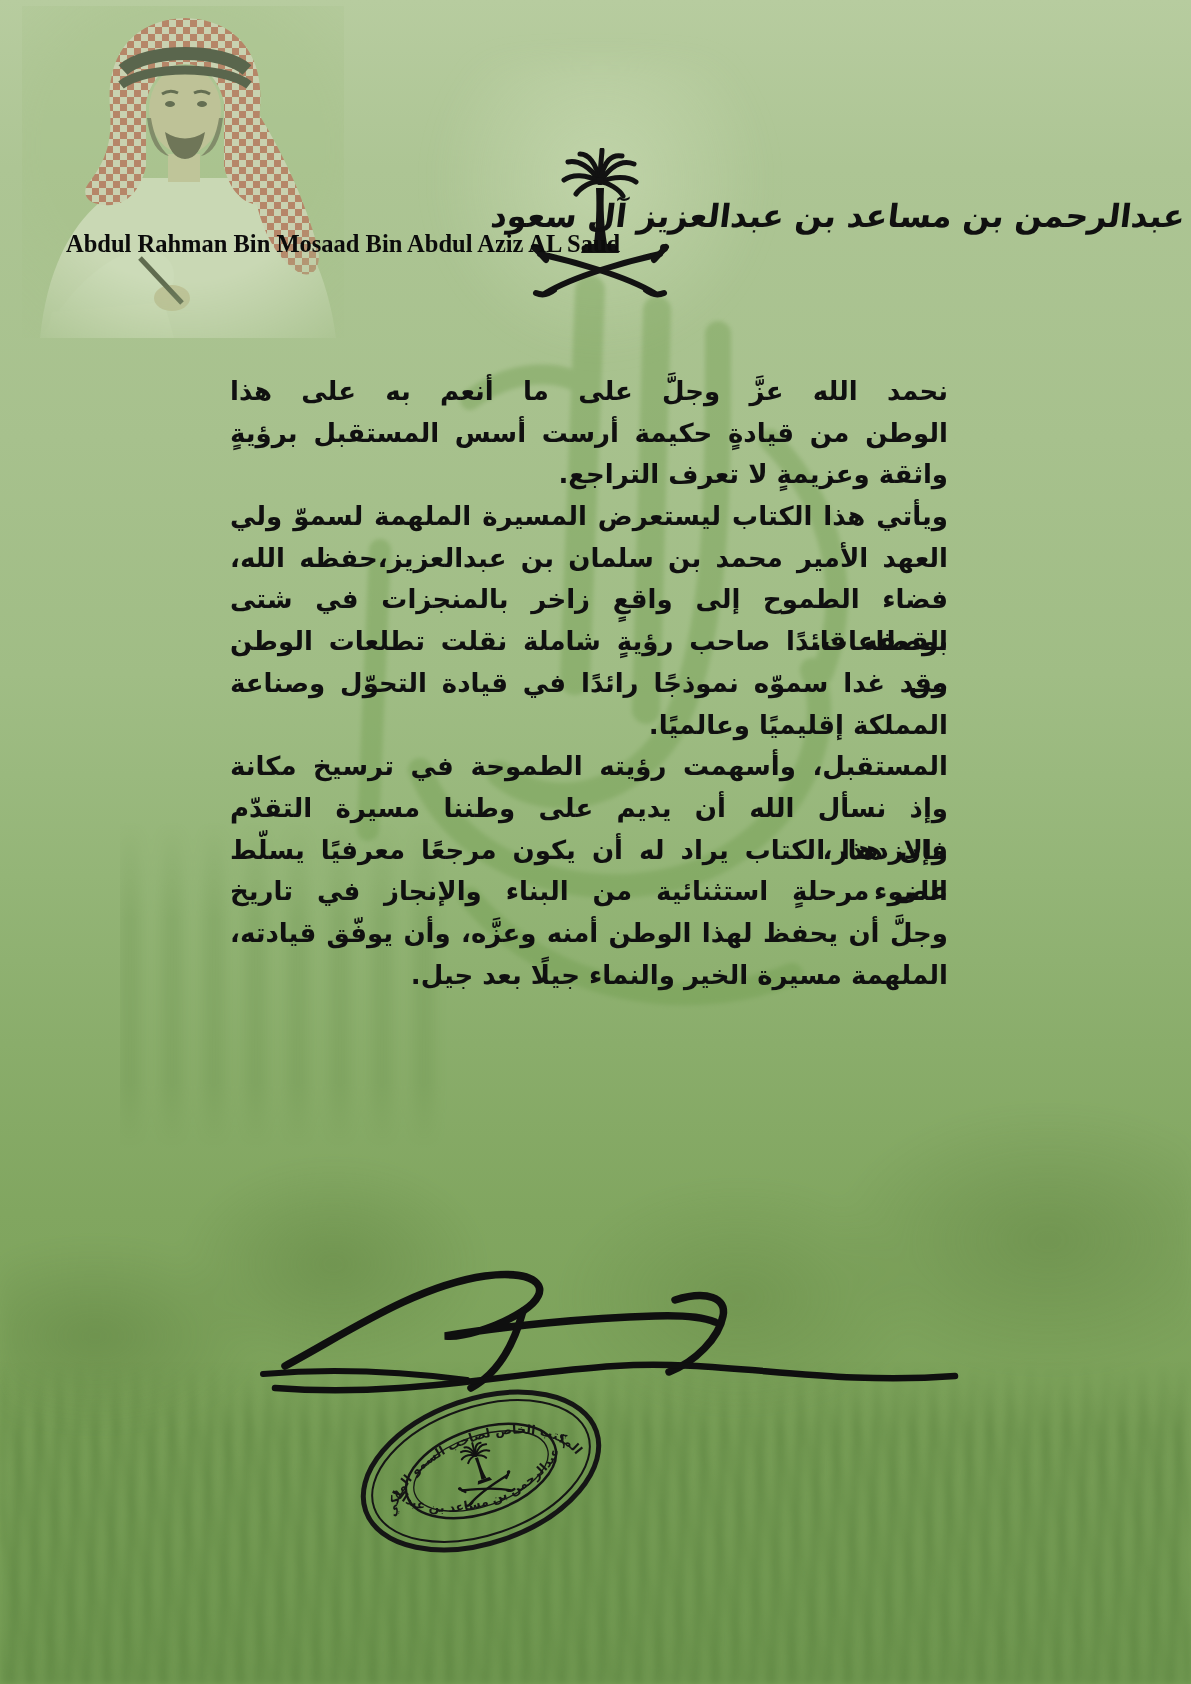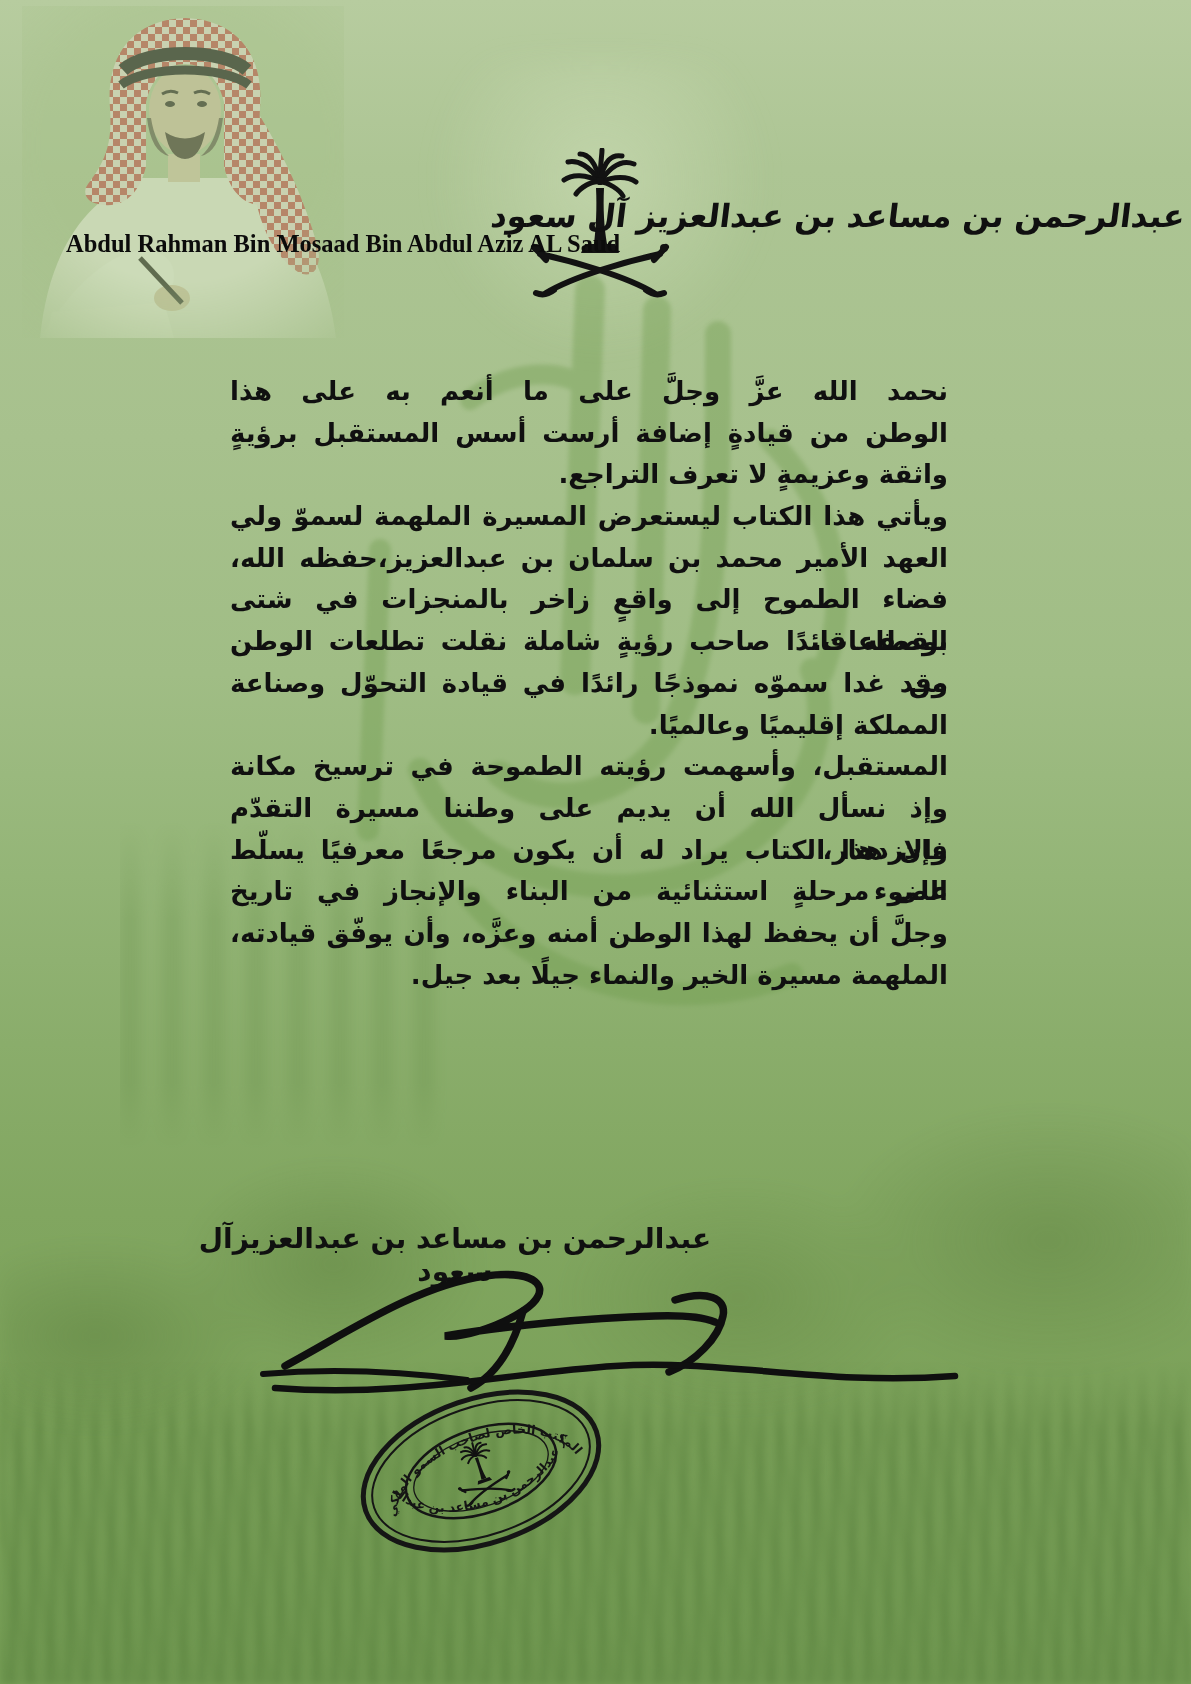--- a/index.html
+++ b/index.html
@@ -148,37 +148,36 @@
   <div class="caption">Abdul Rahman Bin Mosaad Bin Abdul Aziz AL Saud</div>
 
   <svg class="emblem" viewBox="0 0 140 152">
     <use href="#emblem-sym"></use>
   </svg>
 
   <div class="callig">عبدالرحمن بن مساعد بن عبدالعزيز آل سعود</div>
 
   <div class="letter-body">
       <div class="line">نحمد الله عزَّ وجلَّ على ما أنعم به على هذا</div>
-      <div class="line">الوطن من قيادةٍ إضافة أرست أسس المستقبل برؤيةٍ</div>
+      <div class="line">الوطن من قيادةٍ حكيمة أرست أسس المستقبل برؤيةٍ</div>
       <div class="line end">واثقة وعزيمةٍ لا تعرف التراجع.</div>
       <div class="line">ويأتي هذا الكتاب ليستعرض المسيرة الملهمة لسموّ ولي</div>
       <div class="line">العهد الأمير محمد بن سلمان بن عبدالعزيز،حفظه الله،</div>
       <div class="line">فضاء الطموح إلى واقعٍ زاخر بالمنجزات في شتى القطاعات.</div>
       <div class="line">بوصفه قائدًا صاحب رؤيةٍ شاملة نقلت تطلعات الوطن من</div>
       <div class="line">وقد غدا سموّه نموذجًا رائدًا في قيادة التحوّل وصناعة</div>
       <div class="line end">المملكة إقليميًا وعالميًا.</div>
       <div class="line">المستقبل، وأسهمت رؤيته الطموحة في ترسيخ مكانة</div>
       <div class="line">وإذ نسأل الله أن يديم على وطننا مسيرة التقدّم والازدهار،</div>
       <div class="line">فإن هذا الكتاب يراد له أن يكون مرجعًا معرفيًا يسلّط الضوء</div>
       <div class="line">على مرحلةٍ استثنائية من البناء والإنجاز في تاريخ</div>
       <div class="line">وجلَّ أن يحفظ لهذا الوطن أمنه وعزَّه، وأن يوفّق قيادته،</div>
       <div class="line end">الملهمة مسيرة الخير والنماء جيلًا بعد جيل.</div>
     </div>
 
-  <div class="signoff">عبدالرحمن بن مساعد بن عبدالعزيزآل سعود</div>
 
   <svg class="signature" viewBox="0 0 710 150">
     <g fill="none" stroke="#0f0f0f" stroke-width="7.5" stroke-linecap="round">
       <path d="M30,110 C90,78 160,30 230,20 C285,13 300,34 268,55 C240,73 205,82 190,80 C250,70 330,62 400,60 C430,59 450,62 460,66"></path>
       <path d="M420,44 C452,34 472,42 468,60 C464,82 440,106 414,116"></path>
       <path d="M268,55 C258,92 242,118 216,132"></path>
       <path d="M20,132 C150,142 260,116 360,110 C470,103 566,130 700,120" stroke-width="6.5"></path>
       <path d="M8,118 C80,112 150,116 212,124" stroke-width="6"></path>
     </g>
   </svg>

